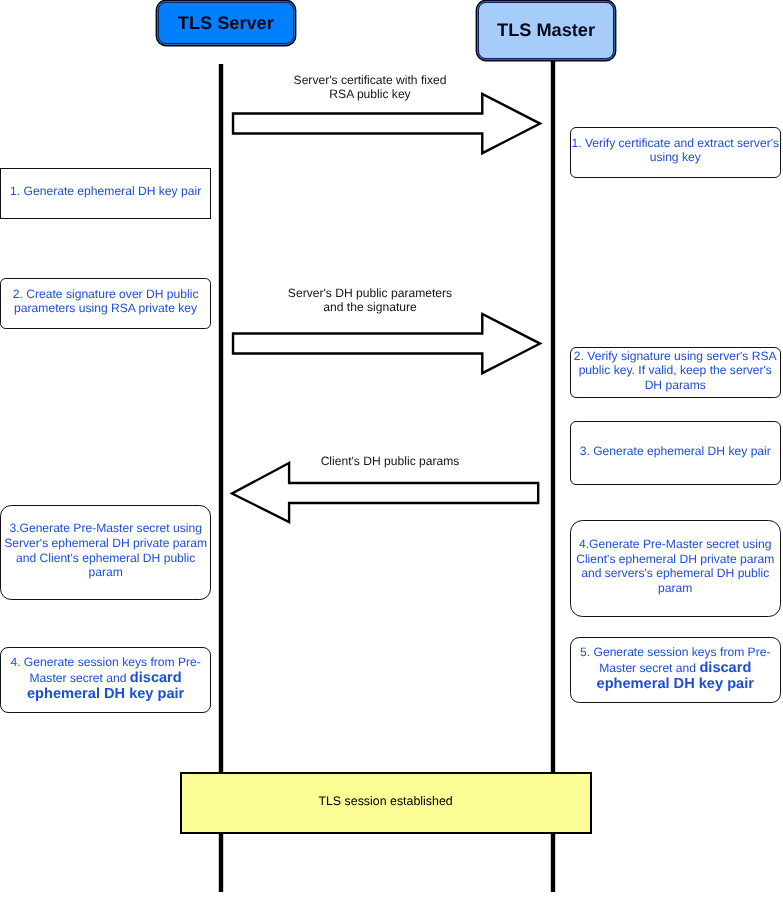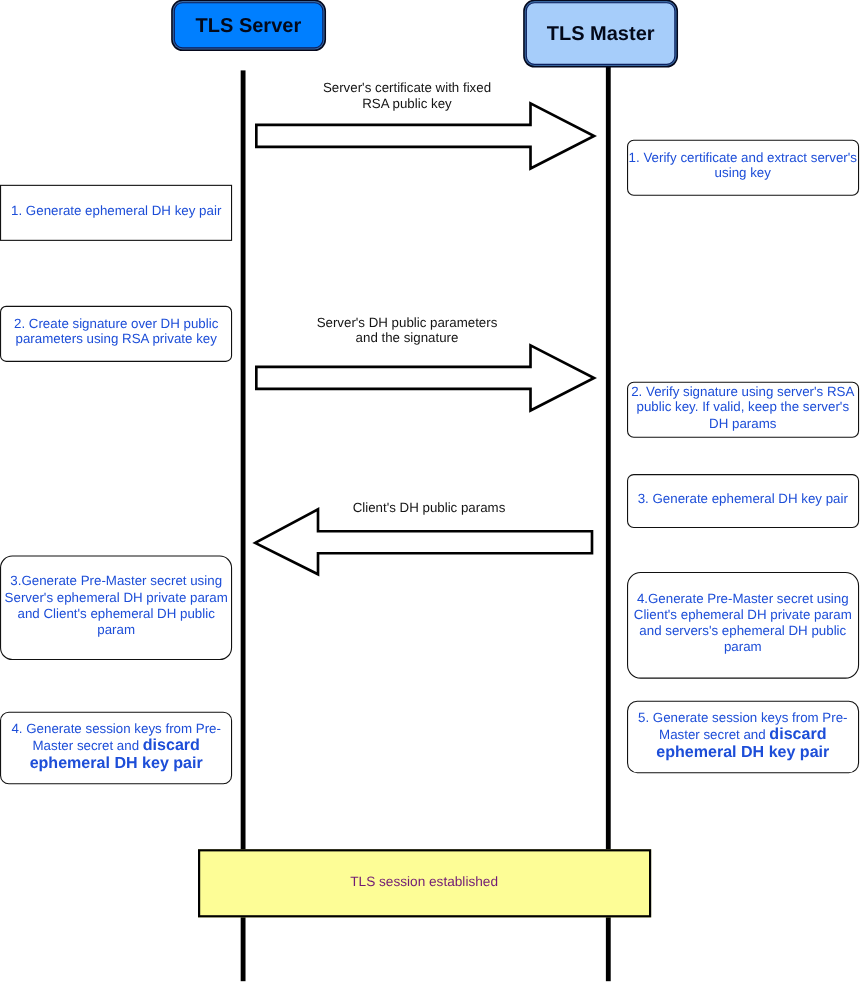--- a/index.html
+++ b/index.html
@@ -15,21 +15,21 @@
          box-shadow:0 0 0 1.0px #38669e, 0 0 0 2.4px #04081c;}
   .note{position:absolute;box-sizing:border-box;border:1.5px solid #111111;
         border-radius:5.5px;background:#fff;display:flex;align-items:center;
         justify-content:center;}
   .note .txt{width:100%;text-align:center;white-space:nowrap;font-size:12.12px;line-height:14.6px;color:#1d4ed8;position:relative;top:-2px;}
   .note .b{font-weight:bold;font-size:14.6px;}
   .note.bold-note .txt{line-height:16.2px;}
   .msglabel{position:absolute;text-align:center;font-size:12.1px;line-height:14.2px;color:#141414;white-space:nowrap;}
   .session{position:absolute;box-sizing:border-box;border:2px solid #000;
            display:flex;align-items:center;justify-content:center;
-           font-size:12.4px;color:#701a75;}
+           font-size:12.4px;color:#000000;}
   .session span{position:relative;top:-2px;}
   svg.arrow{position:absolute;overflow:visible;}
   svg.arrow path{fill:#ffffff;stroke:#000000;stroke-width:2.4;stroke-linejoin:miter;}
 </style>
 </head>
 <body>
 
 <div id="stage">
   <svg class="lifeline" style="left:215.5px;top:60px;" width="10" height="834" viewBox="0 0 10 834">
     <rect x="2.80" y="4" width="4.4" height="828.0" fill="#000000"></rect>
@@ -95,21 +95,21 @@
       <div>using key</div>
     </div>
   </div>
   <div class="note" style="left:570.0px;top:346.65px;width:210.5px;height:51.5px;border-radius:6.1px;">
     <div class="txt">
       <div>2. Verify signature using server's RSA</div>
       <div>public key. If valid, keep the server's</div>
       <div>DH params</div>
     </div>
   </div>
-  <div class="note" style="left:570.0px;top:431px;width:210.5px;height:49px;border-radius:6.1px;">
+  <div class="note" style="left:570.0px;top:421px;width:210.5px;height:64px;border-radius:6.1px;">
     <div class="txt">
       <div>3. Generate ephemeral DH key pair</div>
     </div>
   </div>
   <div class="note" style="left:570.0px;top:519.65px;width:210.5px;height:97.4px;border-radius:12.4px;">
     <div class="txt">
       <div>4.Generate Pre-Master secret using</div>
       <div>Client's ephemeral DH private param</div>
       <div>and servers's ephemeral DH public</div>
       <div>param</div>

